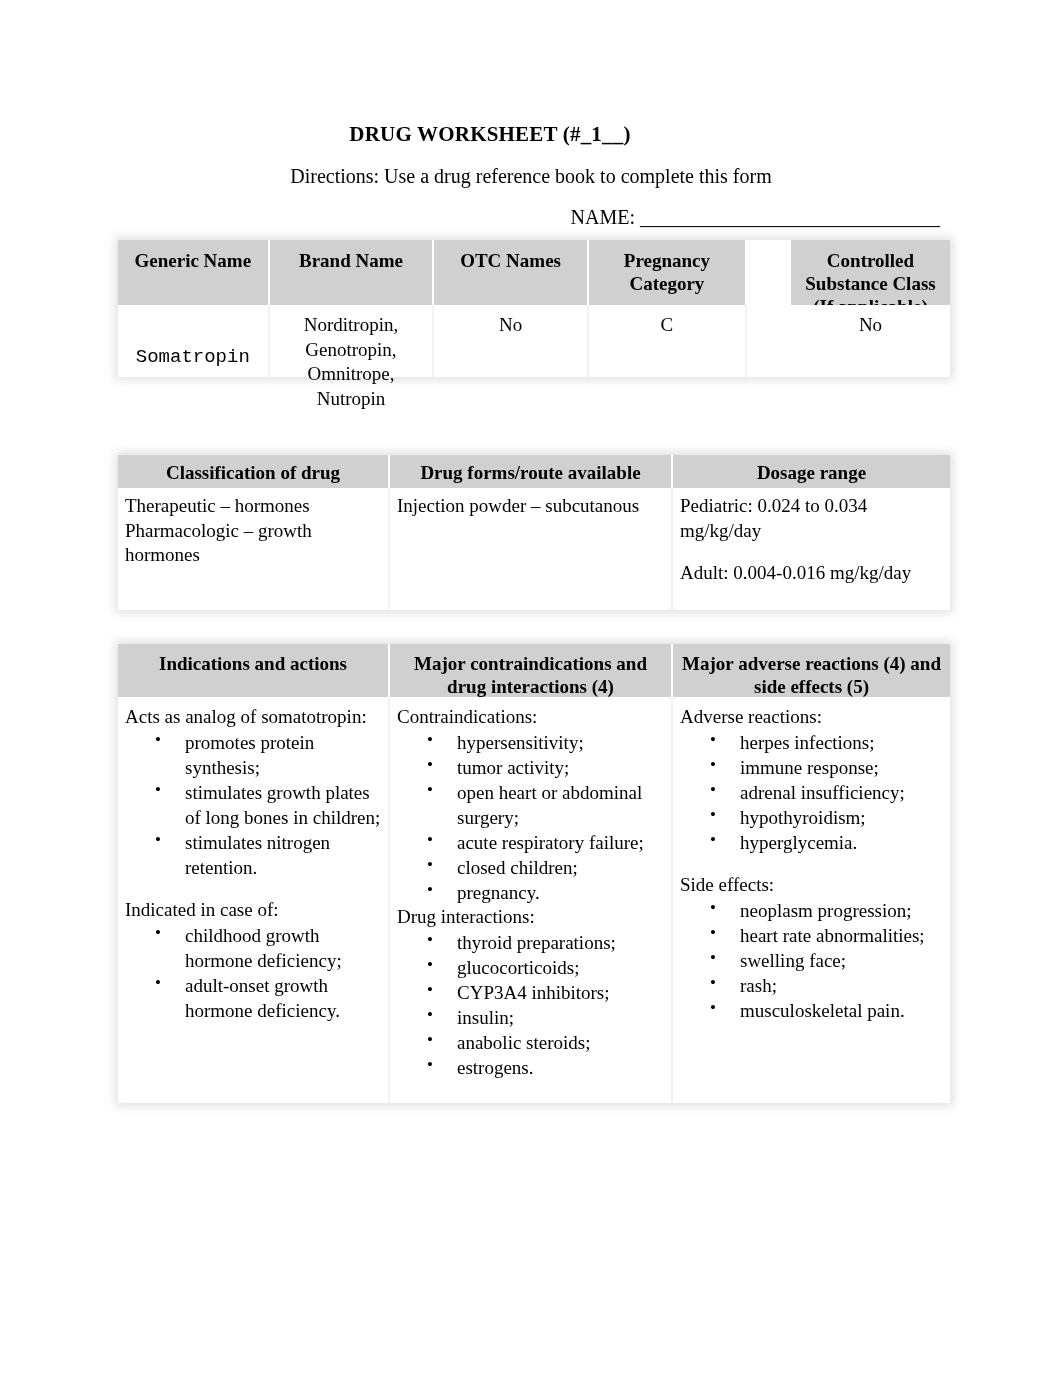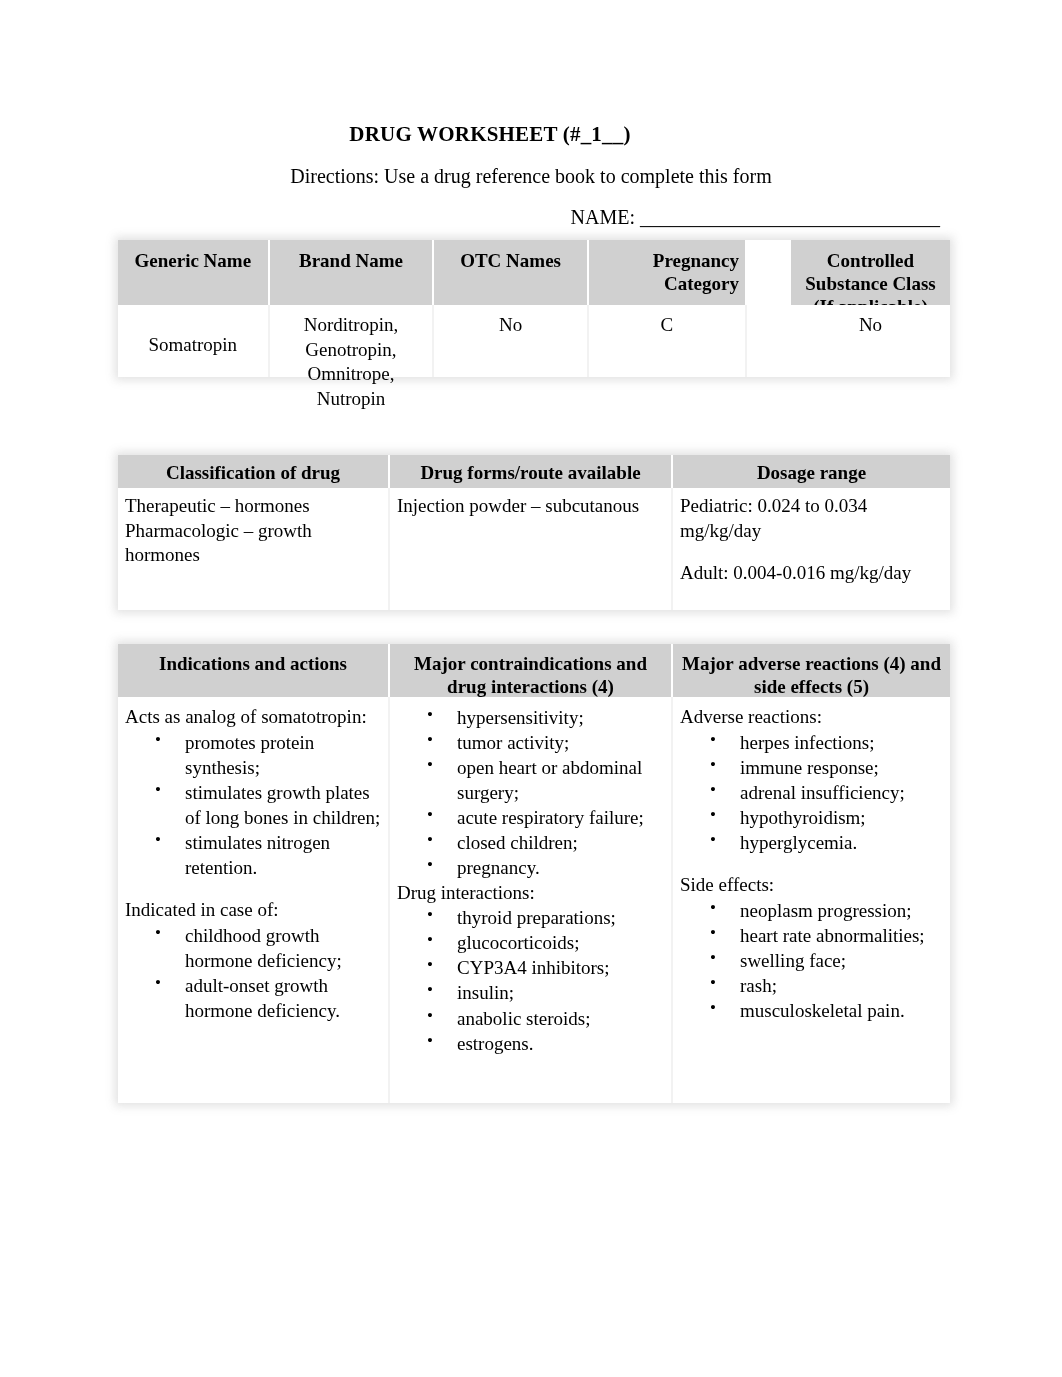--- a/index.html
+++ b/index.html
@@ -89,23 +89,23 @@
   #table-basic { top: 240px; }
   #table-basic .hcell { height: 65px; display: block; }
   #table-basic .bcell {
     height: 72px;
     text-align: center;
     padding-top: 8px;
   }
   .c1 { width: 160px; }
   .c2 { width: 174px; }
   .c3 { width: 163px; }
-  .c4 { width: 167px; text-align: right; }
+  .c4 { width: 167px; }
   .c5 { width: 168px; margin-left: 44px; }
-  #table-basic .bcell.c1 { padding-top: 28px; }
+  #table-basic .bcell.c1 { padding-top: 40px; font-family: Liberation Mono, monospace; }
 
   
   #table-class { top: 455px; }
   .d1 { width: 272px; }
   .d2 { width: 283px; }
   .d3 { width: 277px; }
   #table-class .hcell { height: 33px; padding-top: 6px; }
   #table-class .bcell { height: 122px; text-align: left; }
 
   
@@ -197,20 +197,21 @@
           </ul>
         <div class="spacer"></div>
         <p class="para">Indicated in case of:</p>
         <ul class="bul">
             <li>childhood growth hormone deficiency;</li>
             <li>adult-onset growth hormone deficiency.</li>
           </ul>
       </div>
 
       <div class="bcell d2">
+        <p class="para">Contraindications:</p>
         <ul class="bul">
             <li>hypersensitivity;</li>
             <li>tumor activity;</li>
             <li>open heart or abdominal surgery;</li>
             <li>acute respiratory failure;</li>
             <li>closed children;</li>
             <li>pregnancy.</li>
           </ul>
         <p class="para">Drug interactions:</p>
         <ul class="bul">

